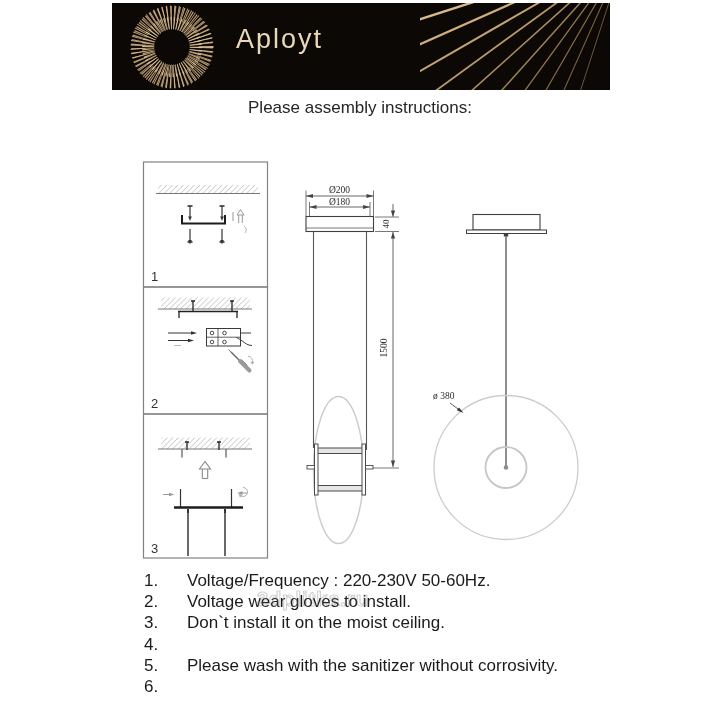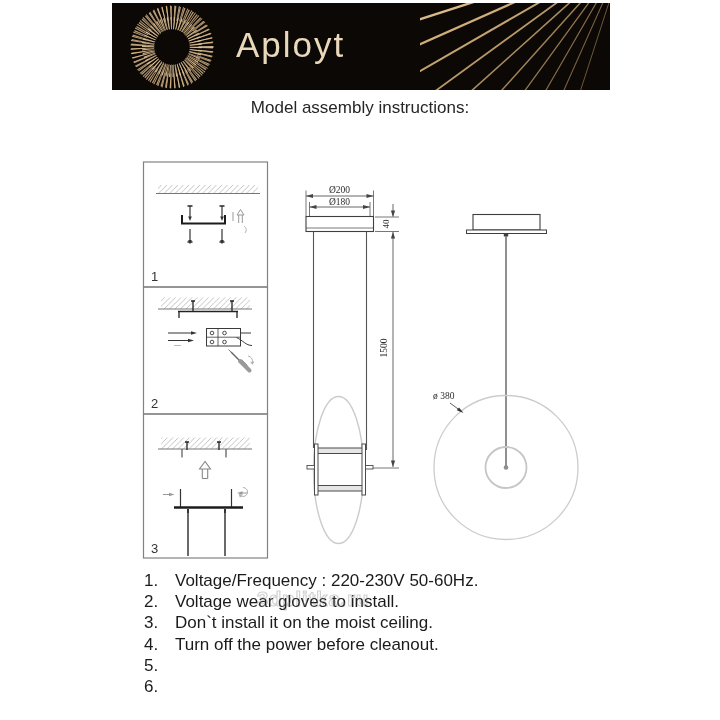--- a/index.html
+++ b/index.html
@@ -1,34 +1,34 @@
 <!DOCTYPE html>
 <html><head>
 <meta charset="utf-8">
 <style>
   html,body{margin:0;padding:0;background:#fff;}
   .page{position:relative;width:720px;height:720px;background:#ffffff;overflow:hidden;
         font-family:"Liberation Sans",sans-serif;}
   
   .banner{position:absolute;left:112px;top:3px;width:498px;height:87px;background:#0b0806;overflow:hidden;}
-  .brand{position:absolute;left:124px;top:19px;font-size:35px;font-weight:300;
+  .brand{position:absolute;left:124px;top:19px;font-size:27px;font-weight:300;
          letter-spacing:2px;color:#e9d8ba;line-height:1.3;}
   .logo-svg{position:absolute;left:16px;top:0px;}
   .rays-svg{position:absolute;right:0;top:0;}
   
   .title-block{position:absolute;left:0;top:97px;width:720px;text-align:center;color:#262626;}
   .title-line{font-size:17px;line-height:21px;}
   
   .drawings{position:absolute;left:0;top:0;width:720px;height:720px;}
   
   .instructions{position:absolute;left:144px;top:570px;width:470px;color:#1b1b1b;
                 font-size:17px;line-height:21.2px;}
   .instr-row{display:flex;}
   .instr-num{width:21px;flex:none;text-align:left;}
-  .instr-txt{margin-left:10px;}
+  .instr-txt{margin-left:22px;}
   
   .watermark{position:absolute;left:257px;top:588px;font-size:20px;font-weight:700;
              letter-spacing:1px;color:transparent;
              -webkit-text-stroke:1.2px rgba(128,128,128,.42);opacity:.85;pointer-events:none;}
 </style>
 </head>
 <body>
 
 <div class="page">
 
@@ -51,21 +51,21 @@
         <line x1="205" y1="-50" x2="3" y2="97" stroke="#b79868" stroke-width="1.8"></line>
         <line x1="205" y1="-50" x2="-12" y2="75" stroke="#c3a372" stroke-width="2"></line>
         <line x1="205" y1="-50" x2="-24" y2="52" stroke="#cfae7c" stroke-width="2.2"></line>
         <line x1="205" y1="-50" x2="-33" y2="27" stroke="#d9ba8a" stroke-width="2.4"></line>
         <line x1="205" y1="-50" x2="-40" y2="2" stroke="#e0c296" stroke-width="2.6"></line>
       </g>
     </svg>
   </div>
 
   <div class="title-block">
-    <div class="title-line">Model assembly instructions:</div>
+    <div class="title-line">Please assembly instructions:</div>
   </div>
 
   <svg class="drawings" viewBox="0 0 720 720">
     <defs>
       <pattern id="hatch" patternUnits="userSpaceOnUse" width="5.5" height="5.5">
         <path d="M0,5.5 L5.5,0" stroke="#a8a8a8" stroke-width="0.7"></path>
       </pattern>
     </defs>
 
     <g fill="none" stroke="#828282" stroke-width="1.2">
@@ -254,24 +254,24 @@
     <div class="instr-row">
       <span class="instr-num">2.</span>
       <span class="instr-txt">Voltage wear gloves to install.</span>
     </div>
     <div class="instr-row">
       <span class="instr-num">3.</span>
       <span class="instr-txt">Don`t install it on the moist ceiling.</span>
     </div>
     <div class="instr-row">
       <span class="instr-num">4.</span>
-      <span class="instr-txt">Turn off the power before cleanout.</span>
     </div>
     <div class="instr-row">
       <span class="instr-num">5.</span>
+      <span class="instr-txt">Please wash with the sanitizer without corrosivity.</span>
     </div>
     <div class="instr-row">
       <span class="instr-num">6.</span>
     </div>
   </div>
 
   <div class="watermark">3dplitka.ru</div>
 
 </div>
 

